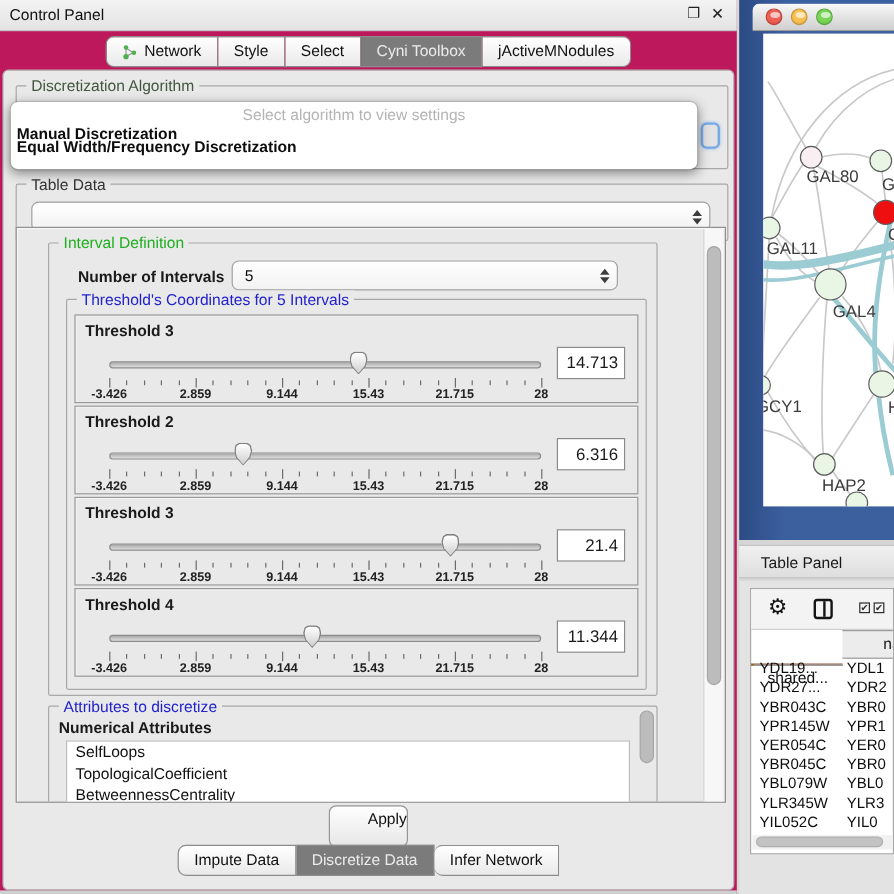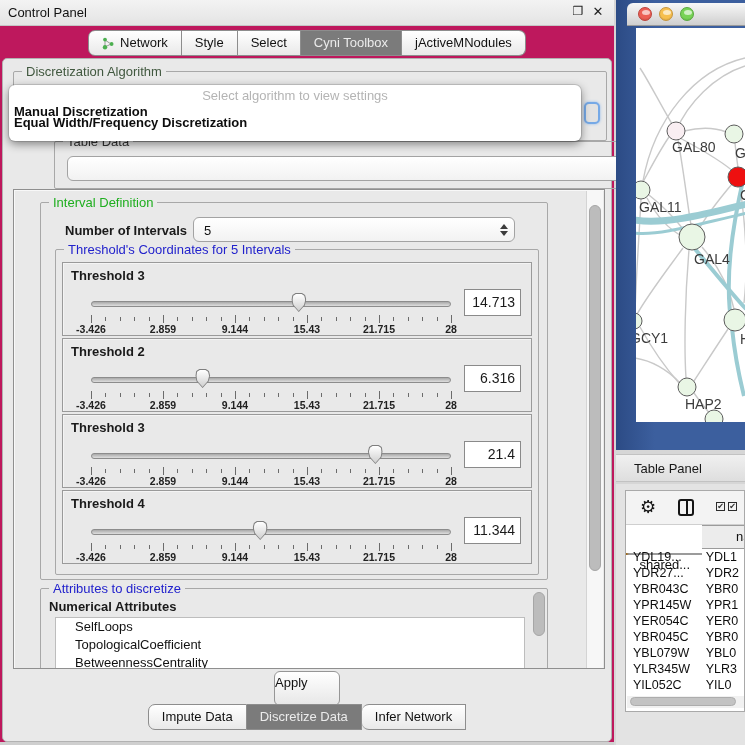--- a/index.html
+++ b/index.html
@@ -35,21 +35,21 @@
   
   .algo-group { left:10px; top:12px; width:594px; height:70px; }
   .algo-combo-frag { position:absolute; right:6px; top:30px; width:16px; height:22px; border:2px solid #76a9e6; border-radius:5px; background:#e2e2e2; box-shadow:0 0 3px #8fb9ec; }
 
   
   .popup { position:absolute; left:6px; top:26px; width:572px; height:56px; background:#ffffff; border-radius:6px; box-shadow:0 3px 10px rgba(0,0,0,.45), 0 0 0 1px rgba(0,0,0,.12); z-index:20; }
   .popup .hint { position:absolute; left:0; top:3px; width:100%; text-align:center; color:#b4b4b4; font-size:13px; }
   .popup .p-item { position:absolute; left:5px; font-size:13px; color:#0d0d0d; white-space:nowrap; }
   .popup .p-item.bold { font-weight:bold; }
 
-  .tabledata-group { left:10px; top:82px; width:594px; height:48px;margin-left:41px; }
+  .tabledata-group { left:10px; top:94px; width:594px; height:48px; }
   .combo { position:absolute; background:linear-gradient(#ffffff,#f2f2f2); border:1px solid #a3a3a3; border-radius:6px; font-size:13px; color:#111; }
   .combo .c-text { position:absolute; left:10px; top:50%; transform:translateY(-50%); white-space:nowrap; }
   .combo .spin { position:absolute; right:6px; top:50%; transform:translateY(-50%); display:flex; flex-direction:column; align-items:center; gap:2px; }
   .arr-up { width:0; height:0; border-left:4px solid transparent; border-right:4px solid transparent; border-bottom:5px solid #3c3c3c; }
   .arr-dn { width:0; height:0; border-left:4px solid transparent; border-right:4px solid transparent; border-top:5px solid #3c3c3c; }
   .td-combo { left:12px; top:14px; width:566px; height:25px; }
 
   
   .main-panel { position:absolute; left:10px; top:130px; width:592px; height:480px; background:#e9e9e9; border:1px solid #8f8f8f; box-shadow:inset 1px 1px 0 #f8f8f8; overflow:hidden; }
   .v-scroll { position:absolute; right:1px; top:1px; width:17px; height:478px; background:#f7f7f7; border-left:1px solid #d4d4d4; }
@@ -71,24 +71,24 @@
   .ticks { position:absolute; left:28px; top:52px; width:360px; height:8px; }
   .tick { position:absolute; top:2px; width:1px; height:4px; background:#6b6b6b; }
   .tick.major { top:0; height:8px; }
   .tick-labels { position:absolute; left:28px; top:60px; width:360px; height:12px; }
   .tick-lab { position:absolute; transform:translateX(-50%); font-size:10.5px; font-weight:bold; color:#222; white-space:nowrap; }
   .thr-value { position:absolute; right:10px; top:26px; width:57px; height:27px; background:#fff; border:1px solid #8a8a8a; font-size:14px; text-align:right; padding:4px 5px 0 0; }
 
   .attr-group { left:26px; top:398px; width:508px; height:92px; }
   .attr-header { position:absolute; left:8px; top:10px; font-weight:bold; font-size:13px; }
   .attr-list { position:absolute; left:14px; top:28px; width:470px; height:56px; background:#fff; border:1px solid #bdbdbd; overflow:hidden; }
-  .attr-item { height:18px; line-height:18px; padding-left:19px; font-size:13px; color:#111; white-space:nowrap; }
+  .attr-item { height:18px; line-height:18px; padding-left:7px; font-size:13px; color:#111; white-space:nowrap; }
   .attr-vthumb { top:3px; height:44px; right:2px; left:auto; }
 
-  .apply-btn { position:absolute; left:50%; transform:translateX(-50%); top:612px; width:66px; height:35px; background:linear-gradient(#ffffff,#e7e7e7); border:1px solid #969696; border-radius:6px; font-size:13px; text-align:left; line-height:21px; color:#111; }
+  .apply-btn { position:absolute; left:50%; transform:translateX(-50%); top:612px; width:66px; height:35px; background:linear-gradient(#ffffff,#e7e7e7); border:1px solid #969696; border-radius:6px; font-size:13px; text-align:right; line-height:21px; color:#111; }
 
   .bottom-tabrow { position:absolute; left:0; top:645px; width:608px; height:26px; display:flex; justify-content:center; }
 
   
   .net-window { position:absolute; left:616px; top:0; width:129px; height:450px; background:linear-gradient(90deg,#2c4b85,#3c5f9e 30%,#3c5f9e); }
   .net-titlebar { position:absolute; left:11px; top:3px; width:118px; height:23px; background:linear-gradient(#f8f8f8,#cfcfcf); border-radius:6px 0 0 0; border-bottom:1px solid #9a9a9a; }
   .tl { position:absolute; top:4px; width:14px; height:14px; border-radius:50%; }
   .tl i { position:absolute; left:2.5px; top:1.5px; width:8px; height:5px; border-radius:50%; background:rgba(255,255,255,.65); }
   .net-canvas { position:absolute; left:20px; top:28px; width:109px; height:394px; background:#ffffff; overflow:hidden; }
   .net-canvas svg { display:block; }

